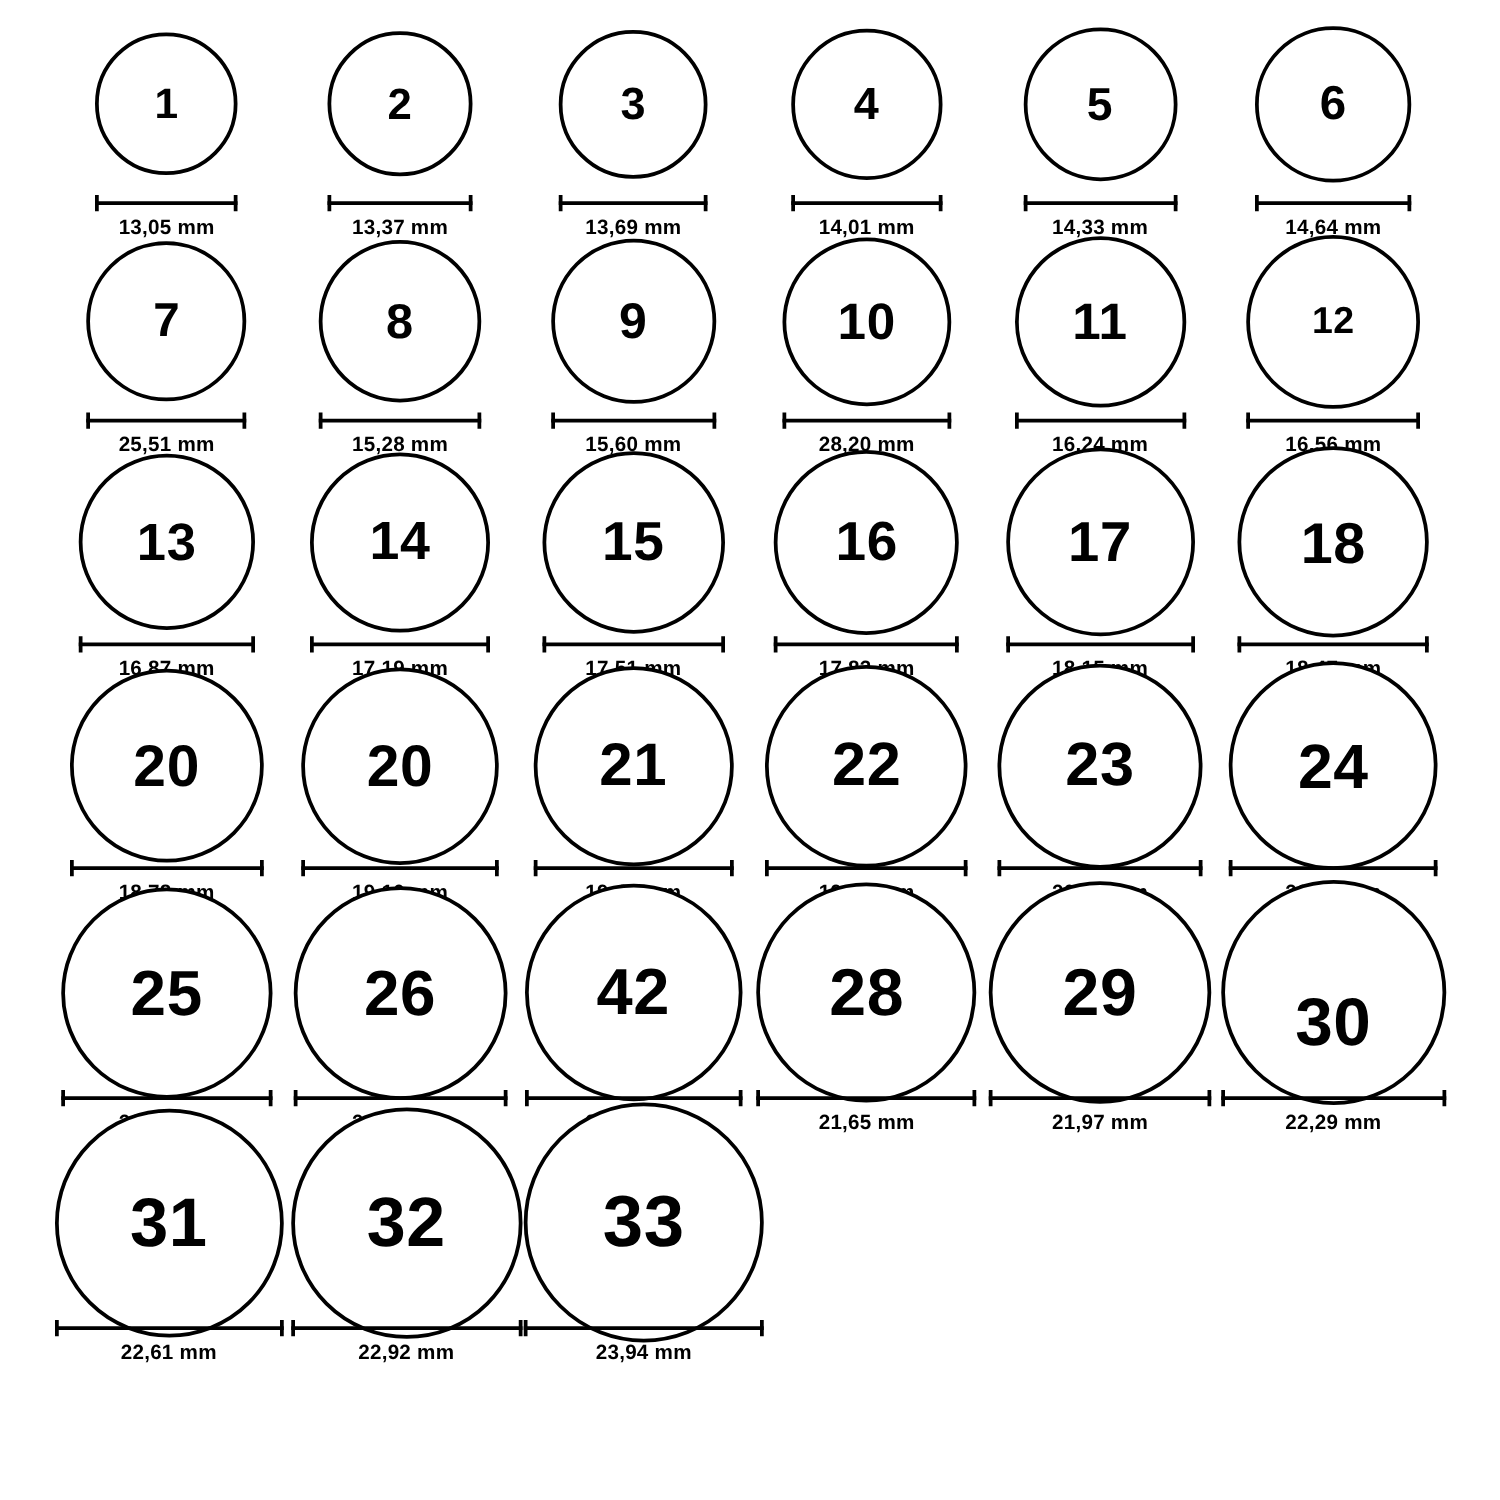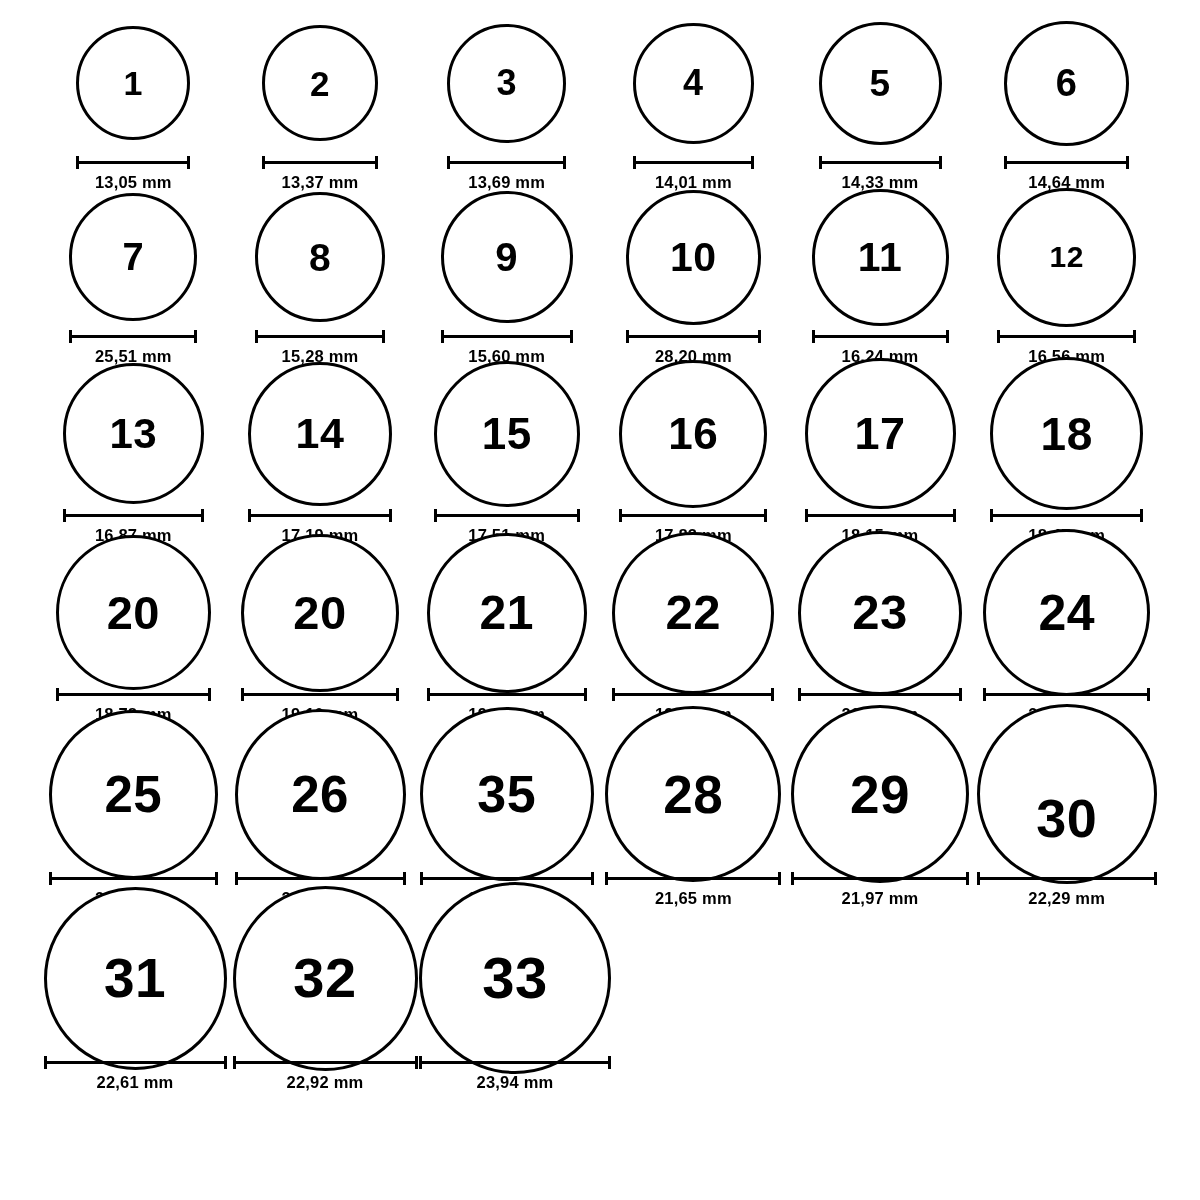--- a/index.html
+++ b/index.html
@@ -434,21 +434,21 @@
         <div class="measure-bar" style="width: 171px;">
           <div class="bar-line"></div>
           <div class="cap left"></div>
           <div class="cap right"></div>
         </div>
         <div class="measure-label">21,01 mm</div>
       </div>
       <div class="ring-cell">
         <div class="circle-zone" style="height: 140px;">
           <div class="ring-circle" style="width: 174px; height: 174px;">
-            <span class="ring-number" style="font-size: 52px;">35</span>
+            <span class="ring-number" style="font-size: 52px;">42</span>
           </div>
         </div>
         <div class="measure-bar" style="width: 174px;">
           <div class="bar-line"></div>
           <div class="cap left"></div>
           <div class="cap right"></div>
         </div>
         <div class="measure-label">21,33 mm</div>
       </div>
       <div class="ring-cell">

